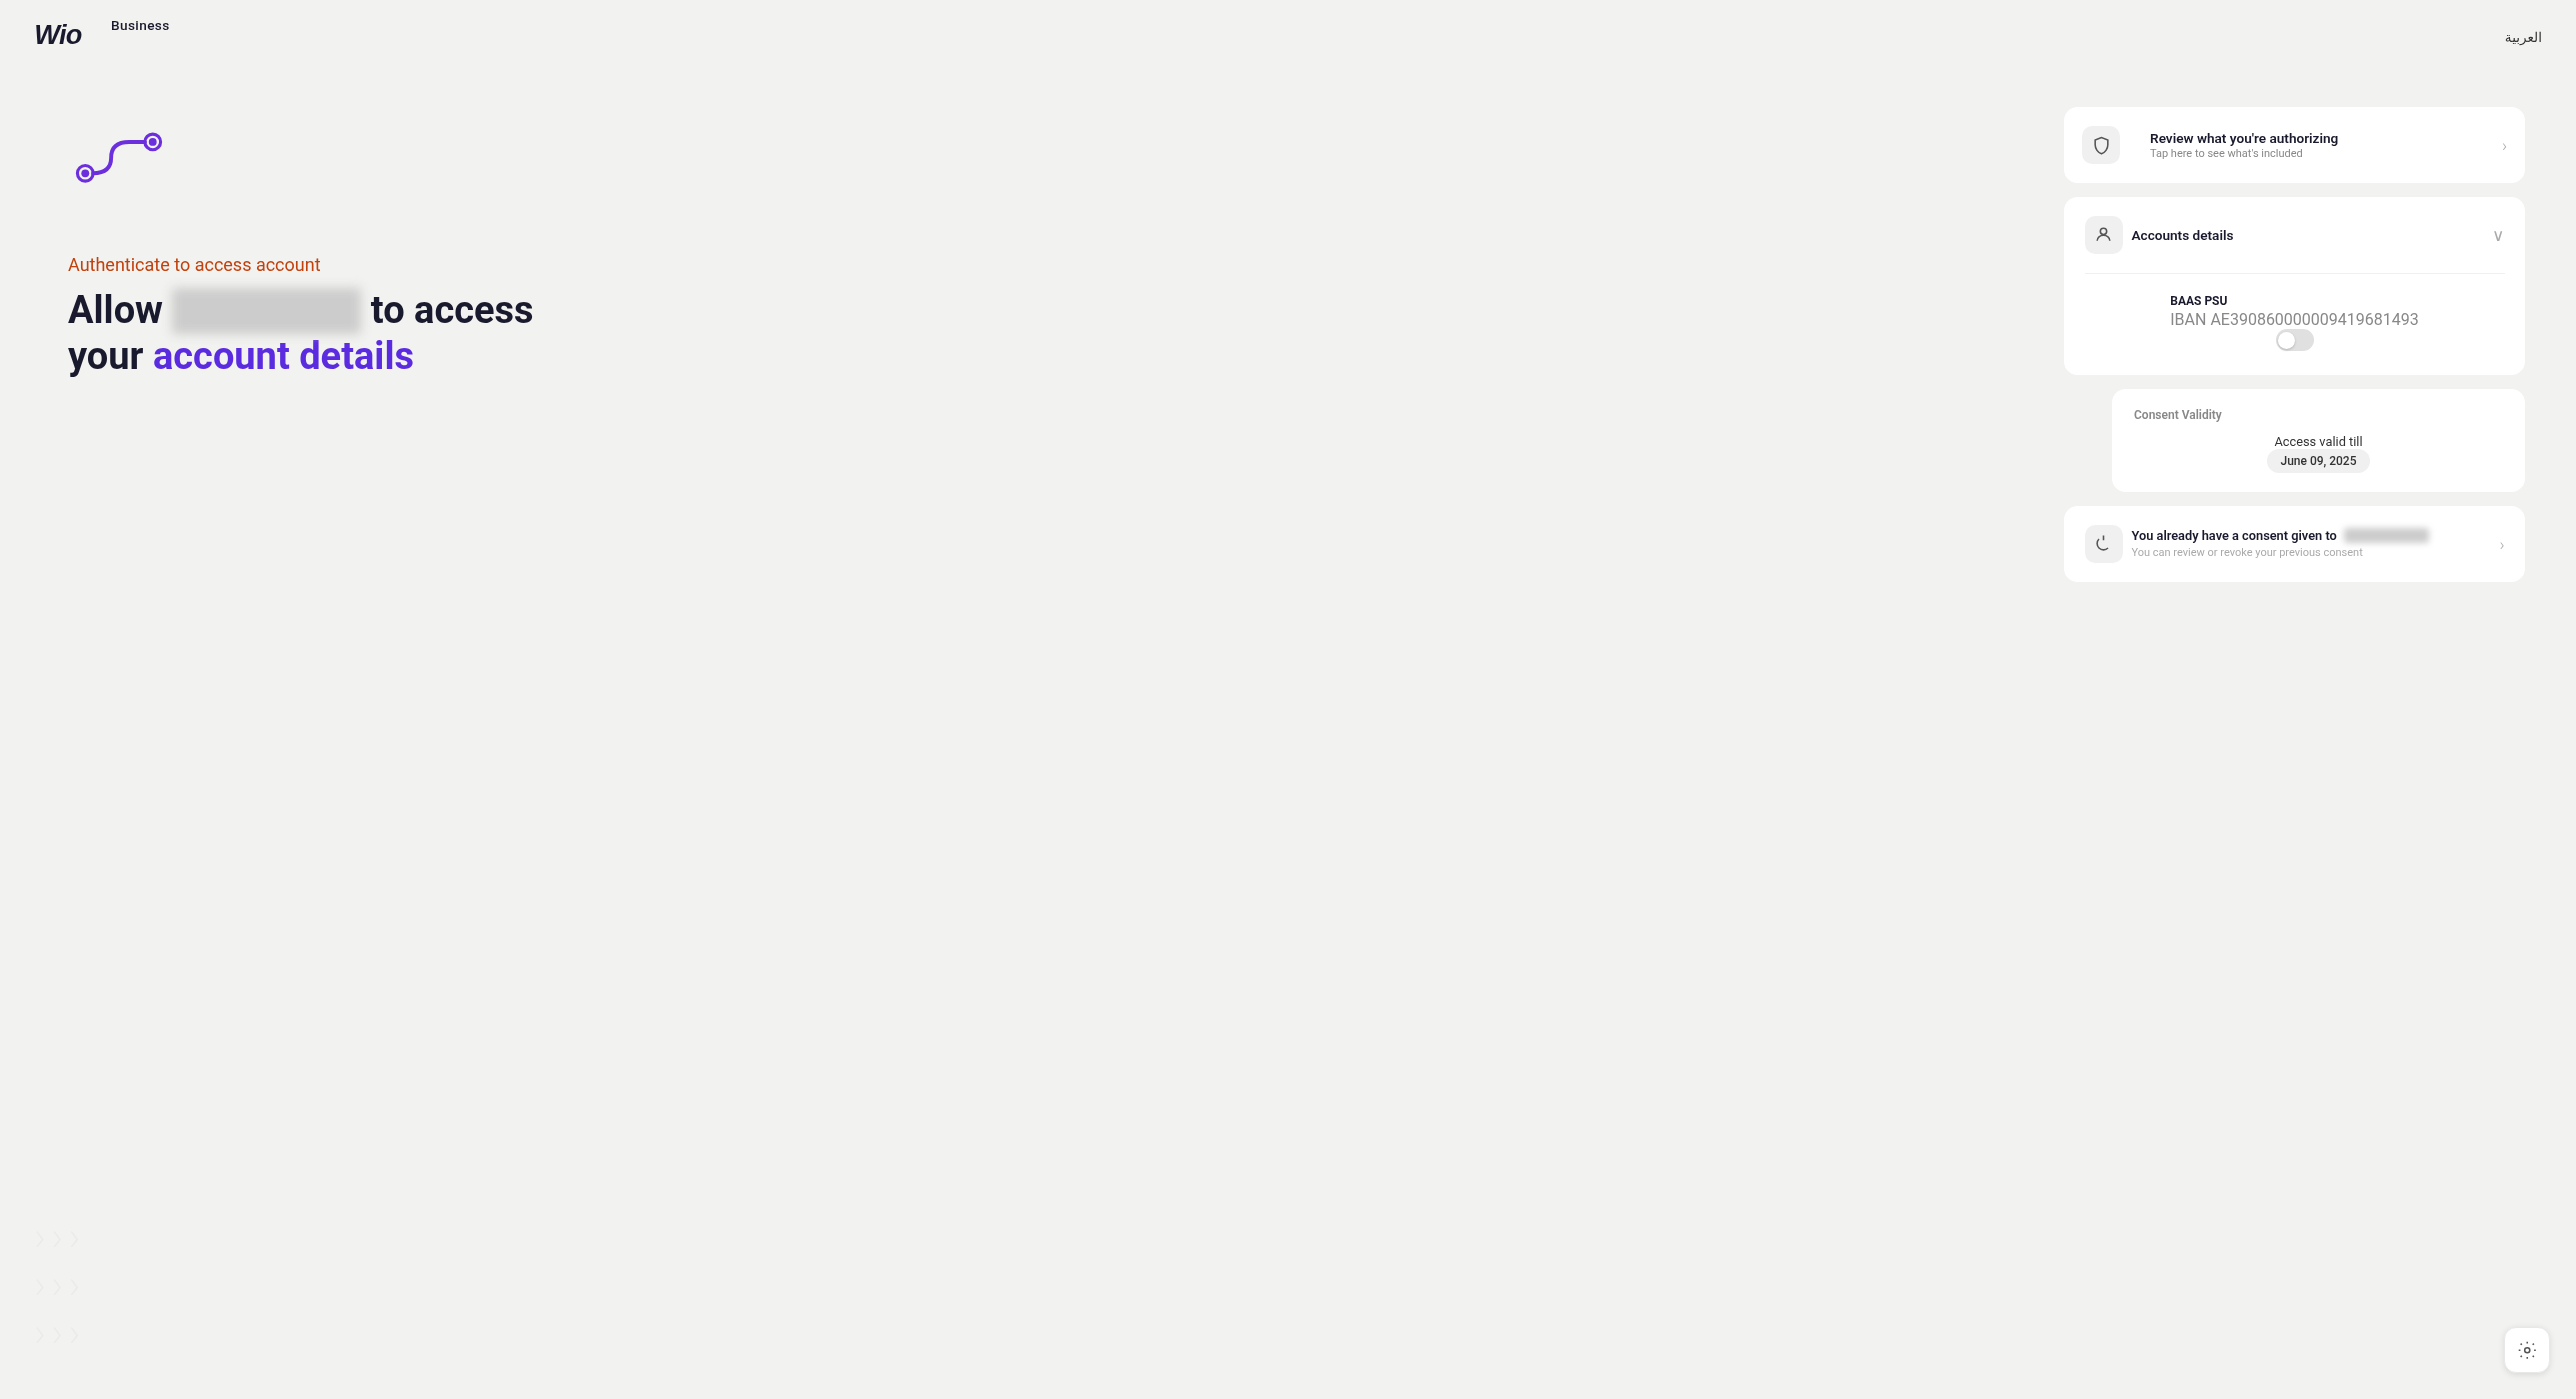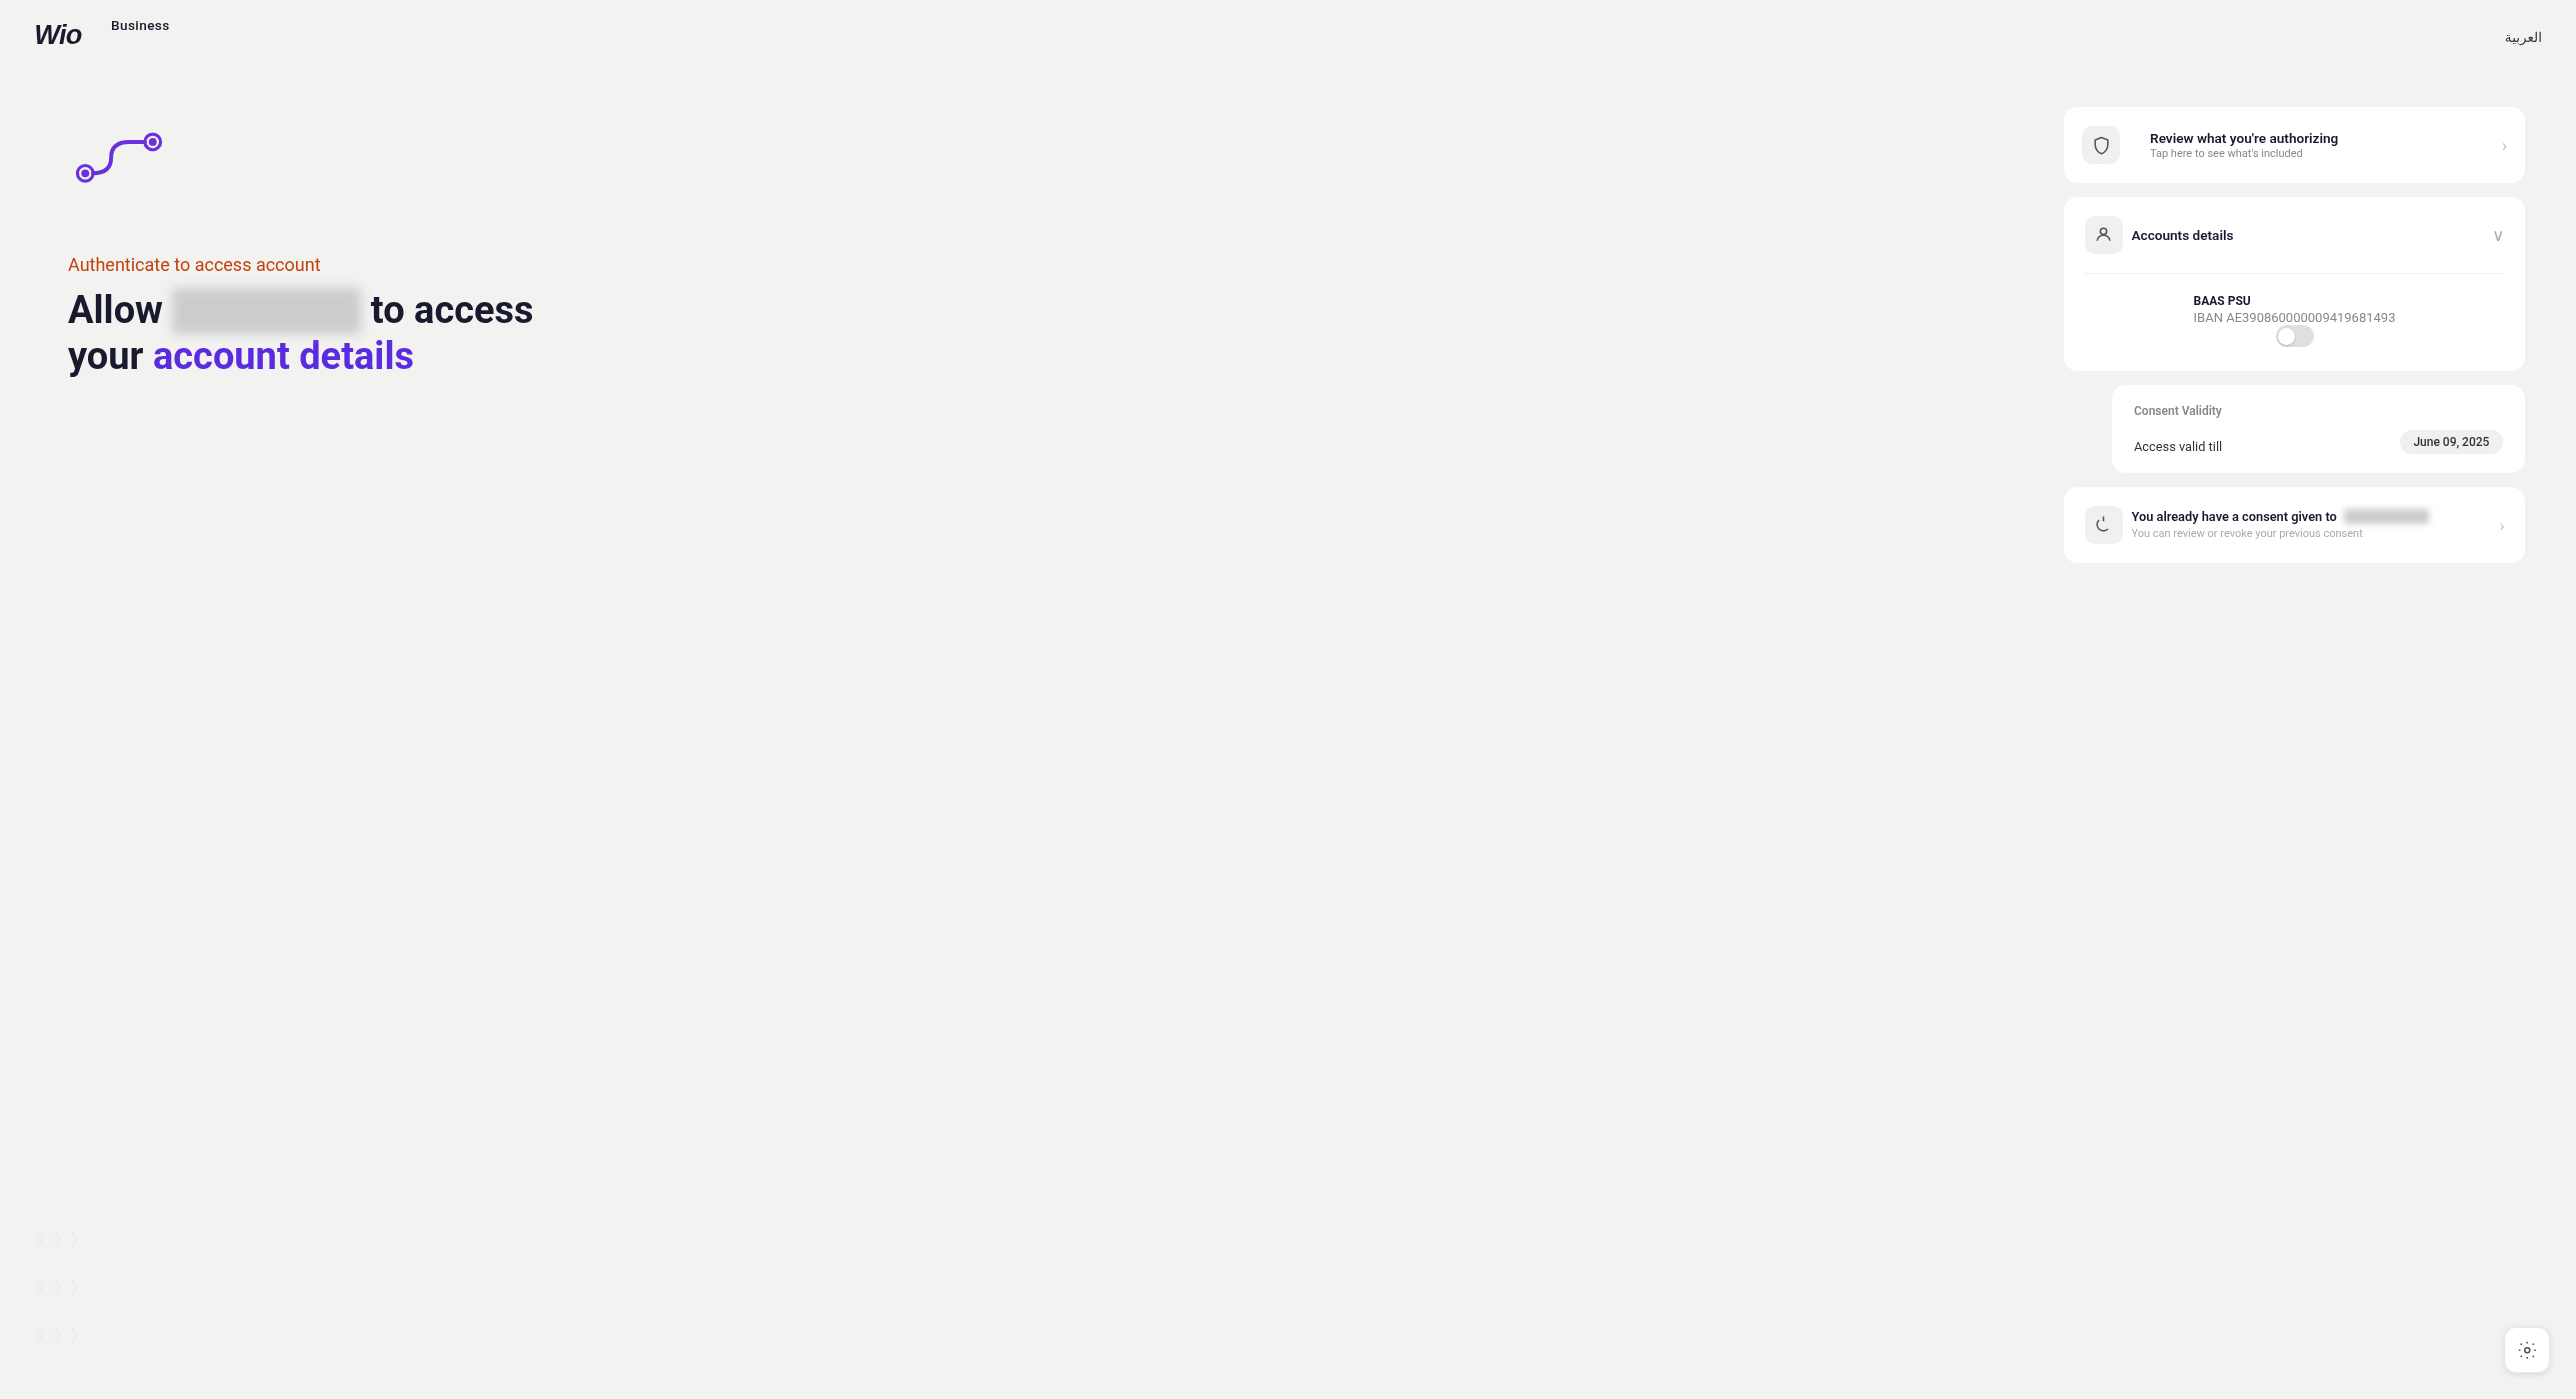--- a/index.html
+++ b/index.html
@@ -227,21 +227,21 @@
       flex-direction: column;
     }
 
     .account-info .account-name {
       font-size: 12px;
       font-weight: 700;
       color: #1a1a2e;
     }
 
     .account-info .account-iban {
-      font-size: 13px;
+      font-size: 16px;
       color: #888;
       margin-top: 2.6px;
     }
 
     
     .toggle {
       width: 38px;
       height: 22px;
       background: #e0e0e0;
       border-radius: 11px;
@@ -273,22 +273,23 @@
 
     .validity-label {
       font-size: 12px;
       font-weight: 600;
       color: #888;
       margin-bottom: 12px;
     }
 
     .validity-row {
       display: flex;
-      align-items: flex-end;
+      align-items: center;
       justify-content: space-between;
+      flex-direction: column;
     }
 
     .validity-field {
       font-size: 12.8px;
       color: #333;
     }
 
     .validity-date-badge {
       background: #f0f0f0;
       border-radius: 17px;

